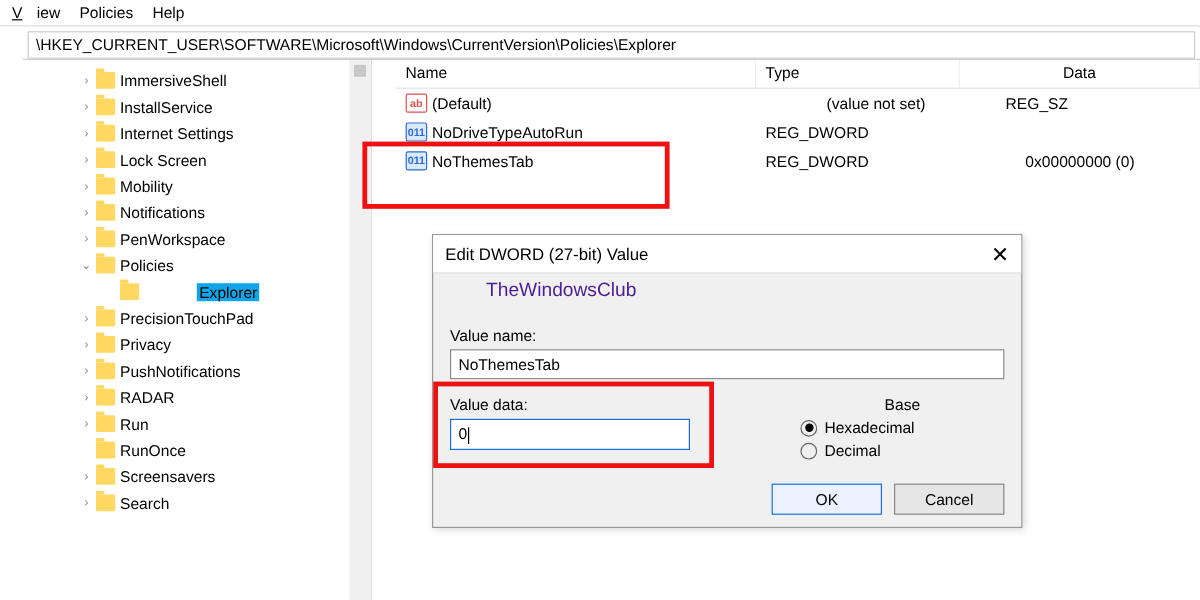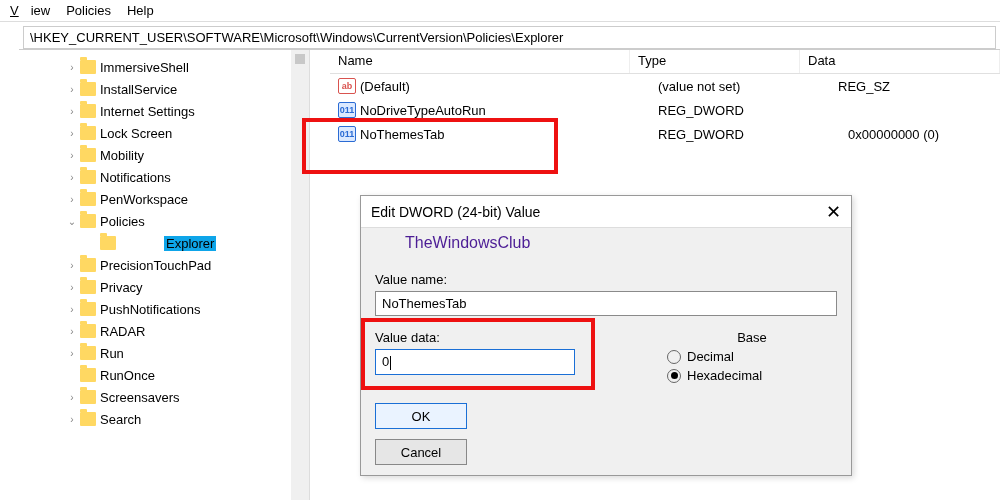--- a/index.html
+++ b/index.html
@@ -24,22 +24,22 @@
   .tree-item .folder-icon { width: 16px; height: 14px; background: #ffd862; border-radius: 1px; margin-right: 4px; position: relative; }
   .tree-item .folder-icon::before { content: ""; position: absolute; top: -3px; left: 0; width: 7px; height: 3px; background: #ffd862; border-radius: 1px 1px 0 0; }
   .tree-item.selected .label { background: #0ea5e9; padding: 0 2px; margin-left: 44px; }
   .tree-scroller { position: absolute; right: 0; top: 0; bottom: 0; width: 18px; background: #f0f0f0; }
   .tree-scroller .thumb { position: absolute; top: 4px; left: 4px; width: 10px; height: 10px; background: #c8c8c8; }
 
   
   .list { flex: 1; position: relative; margin-left: 20px; }
   .list-header { display: flex; height: 24px; border-bottom: 1px solid #e0e0e0; }
   .list-header .col { padding: 3px 8px; border-right: 1px solid #eee; }
-  .col-name { width: 300px; } .col-type { width: 170px; } .col-data { flex: 1; }
-  .list-row { display: flex; height: 24px; align-items: center; gap: 20px; }
+  .col-name { width: 300px; } .col-type { width: 170px; } .col-data { flex: 1; text-align: center; }
+  .list-row { display: flex; height: 24px; align-items: center; }
   .list-row .cell { padding: 0 8px; }
   .list-row .cell.col-name { display: flex; align-items: center; gap: 4px; }
   .reg-icon { width: 18px; height: 16px; border: 1px solid #999; border-radius: 2px; display: flex; align-items: center; justify-content: center; font-size: 9px; font-weight: bold; }
   .reg-icon.sz { color: #d9534f; border-color: #d9534f; }
   .reg-icon.dw { color: #2a6bd4; border-color: #2a6bd4; background: #dbe9ff; }
 
   
   .hl { position: absolute; border: 4px solid #e11; pointer-events: none; }
 
   
@@ -49,21 +49,21 @@
   .dialog-title .x { font-size: 18px; font-family: sans-serif; }
   .dialog-body { padding: 8px 14px 6px; }
   .watermark { color: #4c1d95; font-size: 16px; padding-left: 30px; margin-top: -2px; margin-bottom: 20px; }
   .field-label { margin: 4px 0; }
   .text-input { width: 100%; padding: 4px 6px; border: 1px solid #8a8a8a; background: #fff; }
   .row2 { display: flex; gap: 20px; margin-top: 10px; }
   .row2 .left { flex: 1; } .row2 .right { width: 170px; text-align: center; }
   .radio { display: flex; align-items: center; gap: 6px; margin: 4px 0; }
   .radio .dot { width: 14px; height: 14px; border: 1px solid #666; border-radius: 50%; display: flex; align-items: center; justify-content: center; }
   .radio.checked .dot::after { content: ""; width: 7px; height: 7px; background: #000; border-radius: 50%; }
-  .dialog-buttons { display: flex; justify-content: flex-end; gap: 10px; padding: 10px 14px; flex-direction: column; }
+  .dialog-buttons { display: flex; justify-content: flex-end; gap: 10px; padding: 10px 14px; }
   .btn { width: 92px; height: 26px; border: 1px solid #888; background: #e6e6e6; display: flex; align-items: center; justify-content: center; }
   .btn.primary { border: 1px solid #1a6fd6; background: #eaf3ff; }
 
   .vd-input { width: 200px; padding: 4px 6px; border: 1px solid #1a6fd6; background: #fff; position: relative; }
   .vd-input .caret { display: inline-block; width: 1px; height: 14px; background: #000; vertical-align: middle; margin-left: 1px; }
 </style>
 </head>
 <body>
 
 <div class="menubar">
@@ -218,44 +218,44 @@
           <div class="cell col-data">0x00000000 (0)</div>
         </div>
       </div>
 
     <div class="hl" style="left:-28px; top:68px; width:256px; height:56px;"></div>
   </div>
 </div>
 
 <div class="dialog">
   <div class="dialog-title">
-    <span class="ttl">Edit DWORD (24-bit) Value</span>
+    <span class="ttl">Edit DWORD (27-bit) Value</span>
     <span class="x">✕</span>
   </div>
   <div class="dialog-body">
     <div class="watermark">TheWindowsClub</div>
     <div class="field-label">Value name:</div>
     <div class="text-input">NoThemesTab</div>
 
     <div class="row2">
       <div class="left" style="position:relative;">
         <div class="field-label">Value data:</div>
         <div class="vd-input"><span>0</span><span class="caret"></span></div>
         <div class="hl" style="left:-14px; top:-8px; width:234px; height:72px;"></div>
       </div>
       <div class="right">
         <div class="field-label">Base</div>
+        <div class="radio checked">
+          <span class="dot"></span>
+          <span>Hexadecimal</span>
+        </div>
         <div class="radio">
           <span class="dot"></span>
           <span>Decimal</span>
         </div>
-        <div class="radio checked">
-          <span class="dot"></span>
-          <span>Hexadecimal</span>
-        </div>
       </div>
     </div>
   </div>
   <div class="dialog-buttons">
     <div class="btn primary">OK</div>
     <div class="btn">Cancel</div>
   </div>
 </div>
 
 </body></html>

